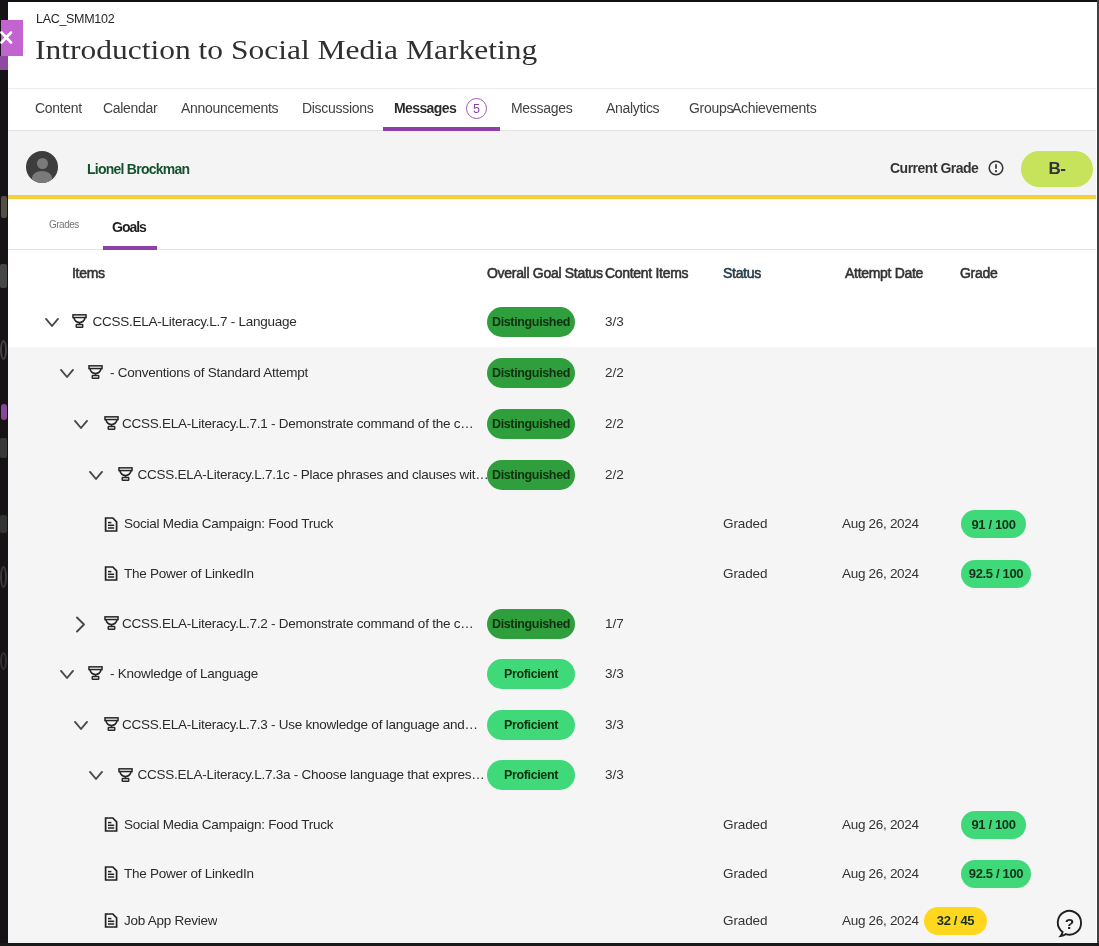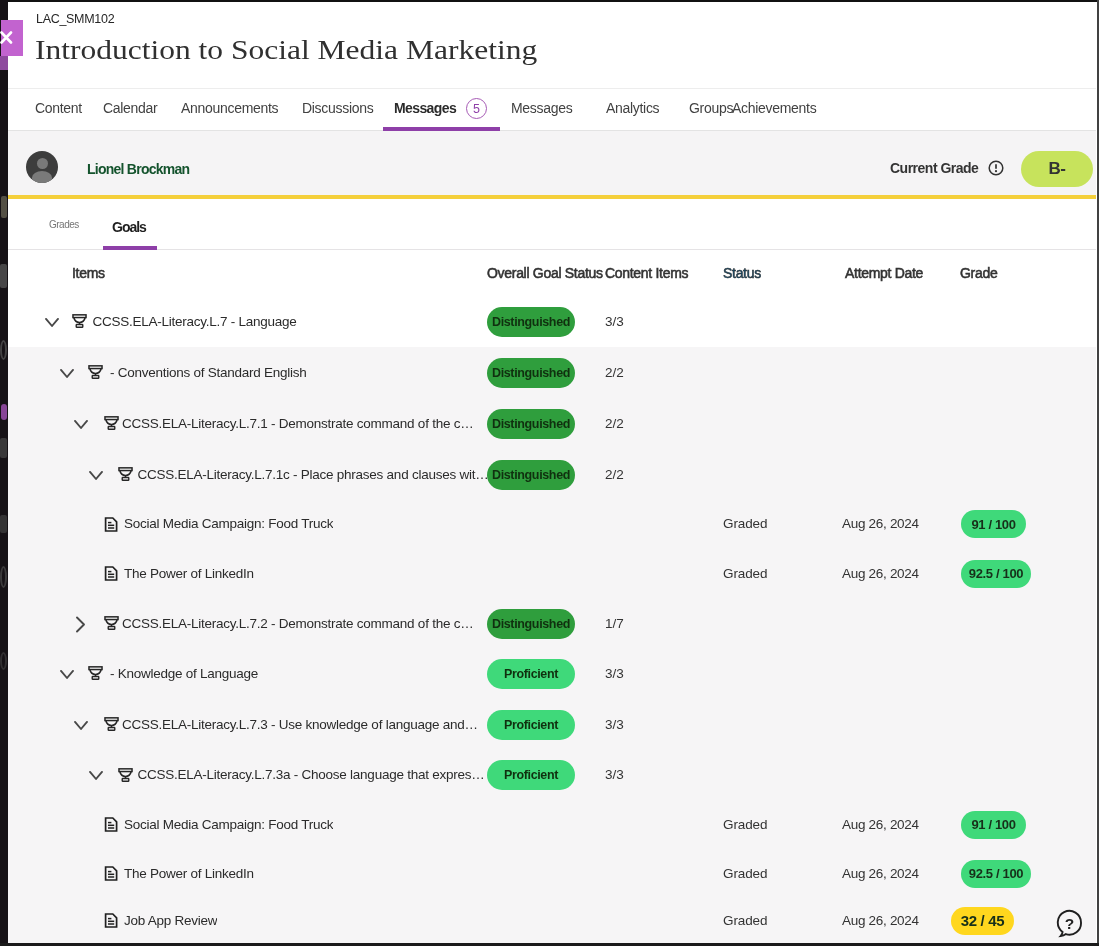--- a/index.html
+++ b/index.html
@@ -105,21 +105,21 @@
   <div class="rowline" style="left:53px;top:398px;width:1023px;"></div>
   <svg class="abs" style="left:59.5px;top:365.5px;" width="14" height="14" viewBox="0 0 14 14">
         <path d="M1 3.9 L7 11 L13 3.9" fill="none" stroke="#484848" stroke-width="1.9" stroke-linecap="round" stroke-linejoin="round"></path>
       </svg>
   <svg class="abs" style="left:87.5px;top:365.3px;" width="15" height="14" viewBox="0 0 16 15">
         <rect x="1" y="0.9" width="14" height="2.9" fill="none" stroke="#262626" stroke-width="1.6"></rect>
         <path d="M1.9 3.8 C2.6 6.5 4.6 9.1 8 9.1 C11.4 9.1 13.4 6.5 14.1 3.8" fill="none" stroke="#262626" stroke-width="1.7"></path>
         <line x1="8" y1="9.1" x2="8" y2="11.3" stroke="#262626" stroke-width="1.7"></line>
         <rect x="4.5" y="11.3" width="7" height="2.9" rx="0.6" fill="none" stroke="#262626" stroke-width="1.5"></rect>
       </svg>
-  <div class="ttl" style="left:110px;top:364.5px;">- Conventions of Standard English</div>
+  <div class="ttl" style="left:110px;top:364.5px;">- Conventions of Standard Attempt</div>
   <div class="pill" style="left:487px;top:357.5px;width:88px;height:30px;background:#2f9e3d;color:#10300f;font-size:12.5px;">Distinguished</div>
   <div class="cnt" style="left:605px;top:364.5px;">2/2</div>
   <div class="abs" style="left:8px;top:398px;width:1088px;height:51px;background:#f6f5f6;"></div>
   <div class="rowline" style="left:66px;top:449px;width:1010px;"></div>
   <svg class="abs" style="left:74px;top:416.5px;" width="14" height="14" viewBox="0 0 14 14">
         <path d="M1 3.9 L7 11 L13 3.9" fill="none" stroke="#484848" stroke-width="1.9" stroke-linecap="round" stroke-linejoin="round"></path>
       </svg>
   <svg class="abs" style="left:103.5px;top:416.3px;" width="15" height="14" viewBox="0 0 16 15">
         <rect x="1" y="0.9" width="14" height="2.9" fill="none" stroke="#262626" stroke-width="1.6"></rect>
         <path d="M1.9 3.8 C2.6 6.5 4.6 9.1 8 9.1 C11.4 9.1 13.4 6.5 14.1 3.8" fill="none" stroke="#262626" stroke-width="1.7"></path>
@@ -250,21 +250,21 @@
   <div class="abs" style="left:8px;top:898px;width:1088px;height:45px;background:#f6f5f6;"></div>
   <svg class="abs" style="left:103.5px;top:913.0px;" width="14" height="15" viewBox="0 0 14 15">
         <path d="M1.6 1 H8.8 L12.6 4.8 V14 H1.6 Z" fill="none" stroke="#202020" stroke-width="1.7"></path>
         <line x1="4" y1="5.6" x2="7.4" y2="5.6" stroke="#202020" stroke-width="1.5"></line>
         <line x1="4" y1="8.3" x2="10.2" y2="8.3" stroke="#202020" stroke-width="1.5"></line>
         <line x1="4" y1="11" x2="10.2" y2="11" stroke="#202020" stroke-width="1.5"></line>
       </svg>
   <div class="ttl" style="left:124px;top:912.5px;">Job App Review</div>
   <div class="graded" style="top:912.5px;">Graded</div>
   <div class="adate" style="top:912.5px;">Aug 26, 2024</div>
-  <div class="pill" style="left:951px;top:906.5px;width:63px;height:28px;background:#ffd71e;color:#17301a;font-size:15px;border-radius:14px;">32 / 45</div>
+  <div class="pill" style="left:924px;top:906.5px;width:63px;height:28px;background:#ffd71e;color:#17301a;font-size:13px;border-radius:14px;">32 / 45</div>
   </div>
 
   <svg class="abs" style="left:1055px;top:909px;" width="29" height="29" viewBox="0 0 29 29">
     <path d="M26 13.5 A11.6 11.6 0 1 0 7.6 22.9 C7.5 24.2 6.7 25.9 5.6 27.1 C7.6 26.9 9.6 26.1 10.9 25.1 A11.6 11.6 0 0 0 26 13.5 Z" fill="none" stroke="#1f1f1f" stroke-width="1.9"></path>
     <text x="14.6" y="19.6" font-size="15.5" font-weight="bold" fill="#1f1f1f" text-anchor="middle" font-family="Liberation Sans">?</text>
   </svg>
 
 </div>
 
 </body></html>

